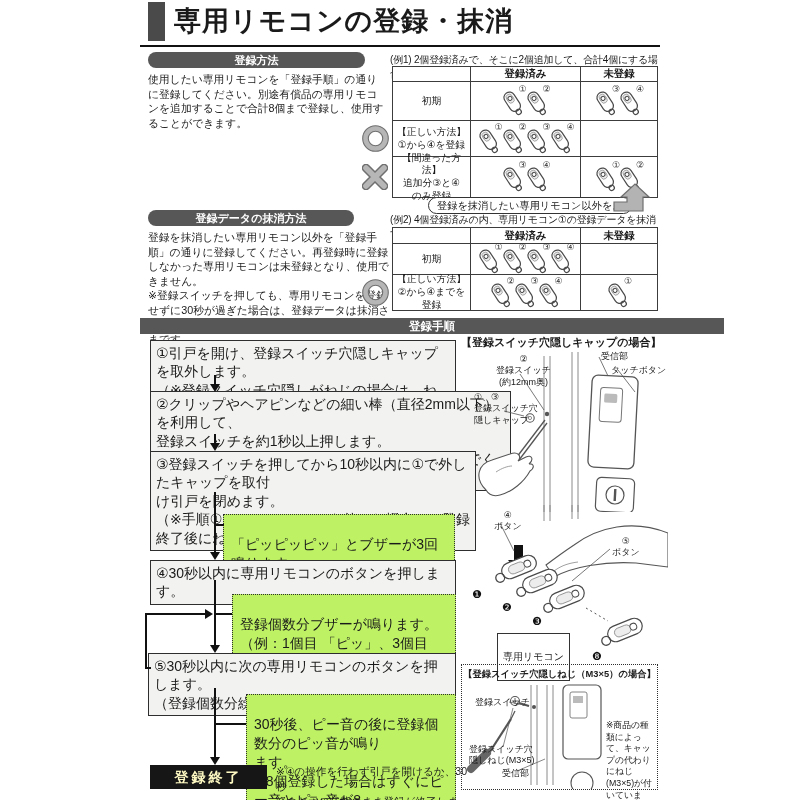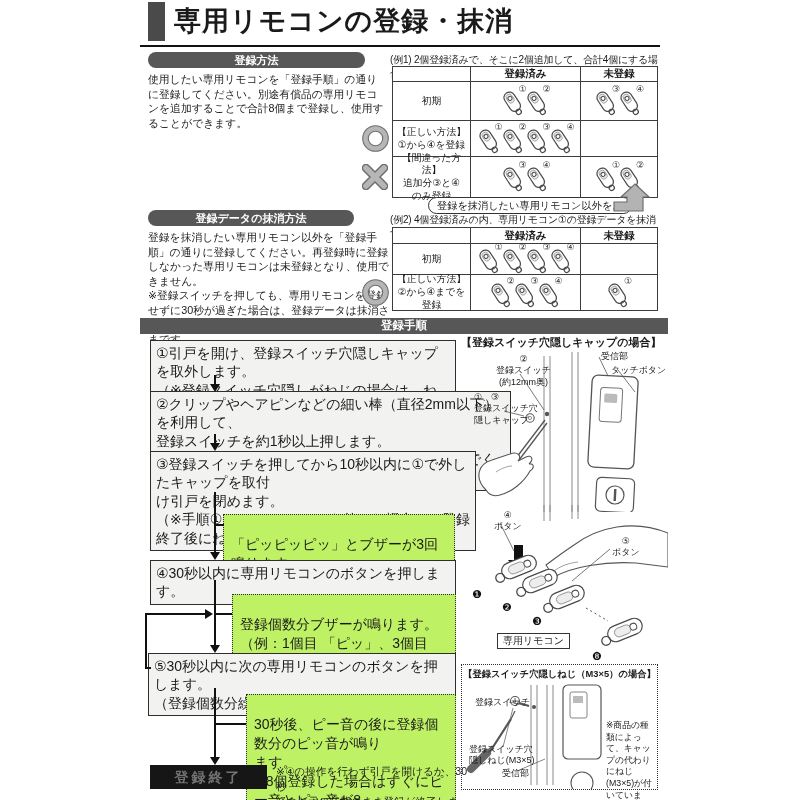--- a/index.html
+++ b/index.html
@@ -13,39 +13,39 @@
   .body-text{font-size:10.8px;line-height:1.35;}
   .caption{font-size:10px;letter-spacing:-0.2px;}
   .stepbox{border:1.5px solid #2e2e2e;background:#f2f2f0;font-size:14px;line-height:1.32;
            padding:3px 5px;white-space:pre-line;box-sizing:border-box;}
   .dotbox{border:1.6px dotted #2e2e2e;background:#bef264;font-size:14px;line-height:1.35;
           padding:20px 7px;white-space:pre-line;box-sizing:border-box;}
   .vline{width:2.4px;background:#111;}
   .hline{height:2.4px;background:#111;}
   .arrow-down{width:0;height:0;border-left:5.5px solid transparent;border-right:5.5px solid transparent;border-top:8px solid #111;}
   .arrow-right{width:0;height:0;border-top:5.5px solid transparent;border-bottom:5.5px solid transparent;border-left:8px solid #111;}
-  .finishbox{background:#161616;color:#737373;font-weight:bold;font-size:14px;letter-spacing:3px;
+  .finishbox{background:#161616;color:#fef9c3;font-weight:bold;font-size:14px;letter-spacing:3px;
              text-align:center;line-height:24px;height:24px;}
   .callout{border:1.2px solid #333;border-radius:9px;background:#fff;font-size:10.2px;
            line-height:15px;height:15px;padding:0 8px;white-space:nowrap;}
   .extable{display:grid;grid-template-columns:34px 78px 110px 78px;background:transparent;}
   .xcell{border-left:1.1px solid #3c3c3c;border-top:1.1px solid #3c3c3c;display:flex;
          align-items:center;justify-content:center;background:#fff;box-sizing:border-box;}
   .colend{border-right:1.1px solid #3c3c3c;}
   .rowend{border-bottom:1.1px solid #3c3c3c;}
   .xhead{font-weight:bold;font-size:10.4px;}
   .rowlabel{font-size:9.8px;line-height:1.3;text-align:center;white-space:pre-line;padding:1px 2px;}
   .gcell{display:flex;align-items:center;justify-content:center;}
   .remote{position:relative;display:inline-block;width:24px;height:30px;}
   .remote svg{position:absolute;left:1px;bottom:0;overflow:visible;}
   .rnum{position:absolute;top:-2px;right:-1px;font-size:9px;color:#333;z-index:2;}
   .diag-label{font-size:9px;line-height:1.25;white-space:pre-line;}
   .diag-label-c{font-size:9px;line-height:1.25;white-space:pre-line;text-align:center;}
   .badge{font-size:11px;color:#111;}
-  .remote-tag{border:1px solid #333;background:#fff;font-size:10px;line-height:14px;padding:0 5px;}
+  .remote-tag{border:1px solid #333;background:#fff;font-size:10px;line-height:14px;padding:16px 5px;}
   .note-small{font-size:8.8px;line-height:1.32;}
 </style>
 </head>
 <body>
 
 <div class="page">
 
   <div class="abs" style="left:148px;top:2px;width:17px;height:39px;background:#4a4a4a;"></div>
   <div class="abs" style="left:174px;top:3px;font-size:27px;font-weight:bold;letter-spacing:1px;text-align:right;">専用リモコンの登録・抹消</div>
   <div class="abs" style="left:140px;top:45px;width:520px;height:2px;background:#111;"></div>
@@ -342,21 +342,21 @@
  <rect x="4.5" y="1" width="11" height="21" rx="5.5" fill="#fff" stroke="#4a4a4a" stroke-width="1.2"></rect>
  <rect x="6.8" y="3" width="6.4" height="9.5" rx="3.2" fill="#e8e8e8" stroke="#999" stroke-width="0.8"></rect>
  <circle cx="10" cy="7.5" r="2" fill="#fff" stroke="#4a4a4a" stroke-width="1"></circle>
  <circle cx="10" cy="23.5" r="2.6" fill="none" stroke="#4a4a4a" stroke-width="1.2"></circle>
             </g>
           </svg>
         </span>
       </div>
     </div>
 
-  <div class="abs hdr-bar" style="left:140px;top:318px;width:528px;font-family:Liberation Mono, monospace;">登録手順</div>
+  <div class="abs hdr-bar" style="left:140px;top:318px;width:584px;">登録手順</div>
 
   <div class="abs stepbox" style="left:150px;top:340px;width:306px;min-height:35px;">①引戸を開け、登録スイッチ穴隠しキャップを取外します。
 （※登録スイッチ穴隠しがねじの場合は、ねじ（M3×5）を取外します）</div>
   <div class="abs stepbox" style="left:150px;top:391px;width:361px;min-height:43px;">②クリップやヘアピンなどの細い棒（直径2mm以下）を利用して、
 登録スイッチを約1秒以上押します。
 ※折れやすいものや先端の尖ったものは使わないでください。(つまようじや針など)</div>
   <div class="abs stepbox" style="left:150px;top:451px;width:326px;min-height:41px;">③登録スイッチを押してから10秒以内に①で外したキャップを取付
 け引戸を閉めます。
 （※手順①でねじ（M3×5）を外した場合は、登録終了後にねじを取付けます。）</div>
   <div class="abs dotbox" style="left:223px;top:514px;width:232px;">「ピッピッピッ」とブザーが3回鳴ります。</div>

